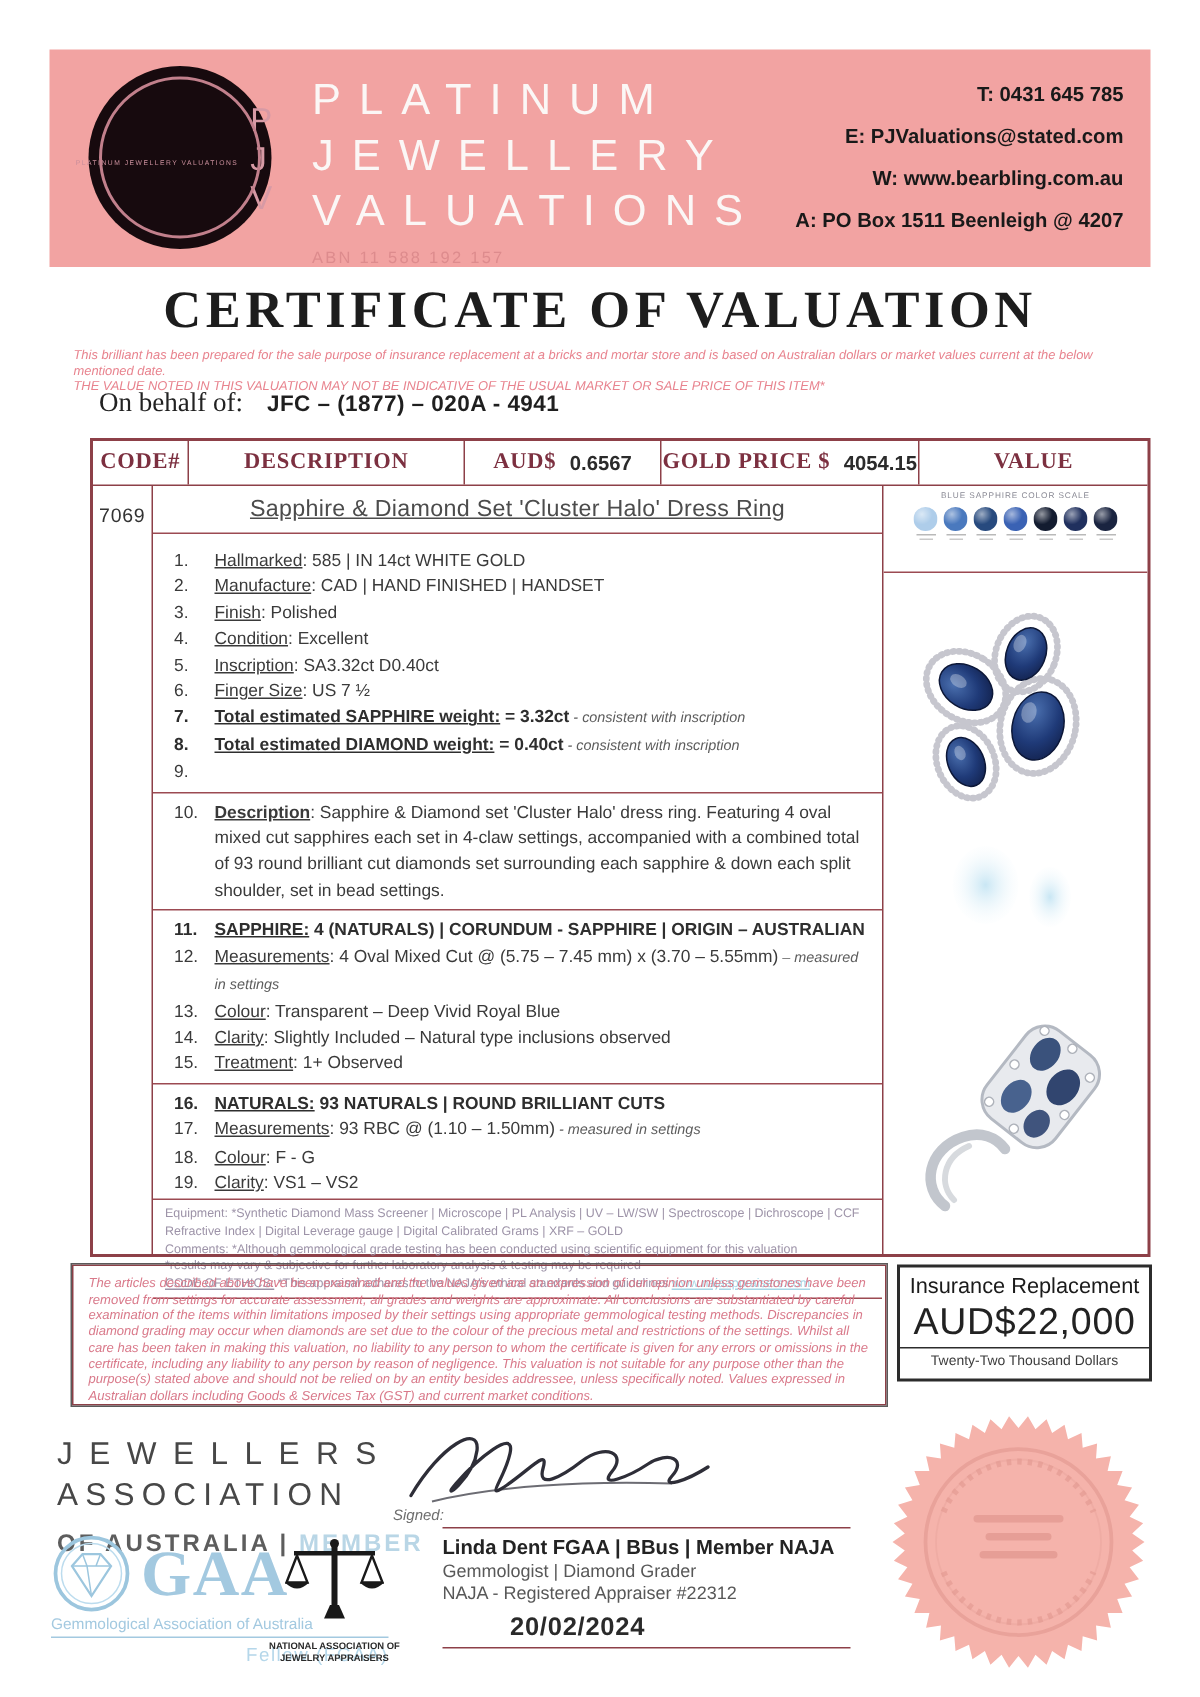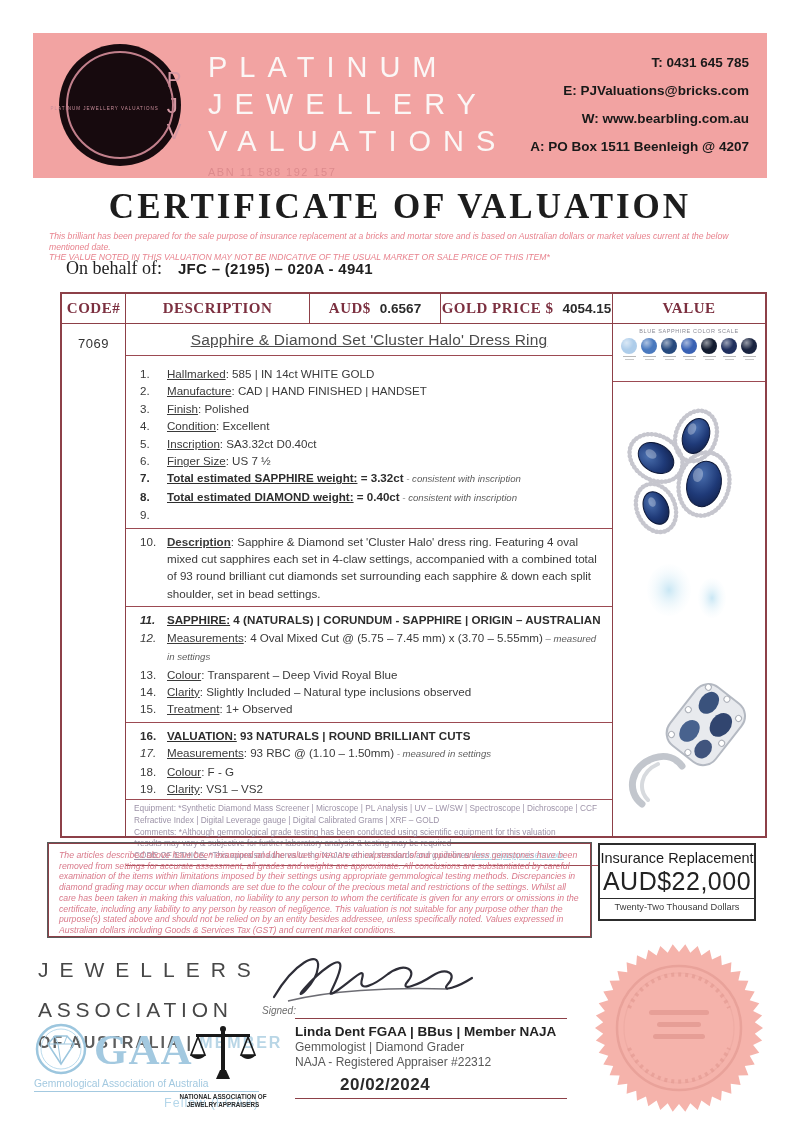--- a/index.html
+++ b/index.html
@@ -35,32 +35,32 @@
   .vtable { position:absolute; left:60px; top:292px; width:707px; height:546px;
     border:2px solid #8d4048; background:#fff; }
   .thead { display:flex; height:30px; border-bottom:1px solid #8d4048; }
   .th { border-right:1px solid #8d4048; display:flex; align-items:center; justify-content:center; gap:9px; }
   .th:last-child { border-right:none; }
   .th-label { font-family:"Liberation Serif", serif; font-weight:bold; font-size:15px; color:#7c3040; letter-spacing:.5px; }
   .th-value { font-size:13.5px; font-weight:bold; color:#2b2b2b; }
   .w-code { width:64px; } .w-desc { width:184px; } .w-aud { width:131px; } .w-gold { width:172px; } .w-val { flex:1; }
 
   .tbody { display:flex; height:512px; }
-  .col-code { width:64px; border-right:1px solid #8d4048; text-align:center; padding-top:12px;
+  .col-code { width:40px; border-right:1px solid #8d4048; text-align:center; padding-top:12px;
     font-size:13px; color:#333; letter-spacing:.5px; }
   .col-desc { width:487px; border-right:1px solid #8d4048; display:flex; flex-direction:column; }
   .col-value { flex:1; overflow:hidden; }
 
   .item-heading { height:33px; line-height:31px; text-align:center; border-bottom:1px solid #9c4a52;
     font-size:15.5px; color:#4c4c4c; text-decoration:underline; letter-spacing:.2px; }
   #item-list { padding-top:9px; }
   .item { display:flex; font-size:11.6px; line-height:17.4px; color:#3a3a3a; padding:0 8px 0 14px; }
   .item.bold, .item.bold .num { font-weight:bold; color:#2e2e2e; }
   .item .num { width:27px; flex:none; }
-  .item .num.it { font-style:italic; }
+  .item .num.it { }
   .item .ibody { flex:1; }
   .item .lbl { text-decoration:underline; }
   .item .note { font-style:italic; font-weight:normal; font-size:9.6px; color:#5c5c5c; }
   .group-divider { border-top:1px solid #9c4a52; margin:4px 0; }
 
   .fine-print { margin-top:2px; border-top:1px solid #9c4a52; border-bottom:1px solid #9c4a52;
     padding:3px 8px 4px 8px; font-size:8.3px; line-height:11.6px; color:#9d93a8; }
   .fp-link { color:#a6d6e6; text-decoration:underline; }
   .fp-ethics { text-decoration:underline; }
 
@@ -71,30 +71,30 @@
   .swcell { width:17px; }
   .swatch { width:16px; height:16px; border-radius:50%; margin:0 auto; }
   .swl { height:1.3px; background:#b9b9b9; margin:2px 2px 0 2px; }
   .swl.short { margin:1.5px 4px 0 4px; background:#c9c9c9; }
   .photo { display:block; margin:0 auto; }
 
   
   .bottom-disclaimer { position:absolute; left:48px; top:843px; width:543px; height:94px;
     border:1.5px solid #8d4048; outline:1px solid #5a5a5a; padding:6px 10px;
     font-size:8.7px; font-style:italic; color:#d9798a; line-height:10.7px; }
-  .insurance { position:absolute; left:598px; top:843px; width:158px; height:78px;
+  .insurance { position:absolute; left:598px; top:843px; width:170px; height:78px;
     border:2px solid #2c2c2c; background:#fff; text-align:center; }
   .ins-title { font-size:14.5px; color:#1b1b1b; margin-top:5px; }
   .ins-amount { font-size:25px; color:#222; letter-spacing:.5px; margin-top:1px; }
   .ins-words { border-top:1.5px solid #2c2c2c; margin-top:2px; padding-top:3px; font-size:9.3px; color:#3c3c3c; }
 
   
   .jaa { position:absolute; left:38px; top:958px; color:#474747; }
   .jaa-l1 { font-size:21px; letter-spacing:11px; }
-  .jaa-l2 { font-size:21px; letter-spacing:4.8px; margin-top:16px; }
+  .jaa-l2 { font-size:21px; letter-spacing:4.8px; margin-top:3px; }
   .jaa-l3 { font-size:16px; font-weight:bold; letter-spacing:2px; margin-top:12px; color:#5d5d5d; }
   .jaa-member { color:#b9d6e6; }
 
   .gaa { position:absolute; left:34px; top:1022px; width:225px; }
   .gaa-row { display:flex; align-items:center; }
   .gaa-acronym { font-family:"Liberation Serif", serif; font-weight:bold; font-size:43px; color:#a3c9e0; margin-left:6px; letter-spacing:1px; }
   .gaa-name { font-size:10.3px; color:#a3c9e0; border-bottom:1px solid #a3c9e0; padding-bottom:2px; margin-top:2px; }
   .gaa-fellow { text-align:right; font-size:12.5px; color:#b5d7ea; letter-spacing:1px; margin-top:4px; }
 
   .naja { position:absolute; left:178px; top:1025px; width:90px; text-align:center; }
@@ -126,34 +126,34 @@
     <div class="logo-initials">P J V</div>
   </div>
   <div class="brand">
     <div class="brand-line">PLATINUM</div>
     <div class="brand-line">JEWELLERY</div>
     <div class="brand-line">VALUATIONS</div>
     <div class="abn">ABN 11 588 192 157</div>
   </div>
   <div class="contacts">
     <div class="contact-line">T: 0431 645 785</div>
-    <div class="contact-line">E: PJValuations@bricks.com</div>
+    <div class="contact-line">E: PJValuations@stated.com</div>
     <div class="contact-line">W: www.bearbling.com.au</div>
     <div class="contact-line">A: PO Box 1511 Beenleigh @ 4207</div>
   </div>
 </div>
 
 <div class="cert-title">CERTIFICATE OF VALUATION</div>
 <div class="top-disclaimer">
   <div>This brilliant has been prepared for the sale purpose of insurance replacement at a bricks and mortar store and is based on Australian dollars or market values current at the below mentioned date.</div>
   <div>THE VALUE NOTED IN THIS VALUATION MAY NOT BE INDICATIVE OF THE USUAL MARKET OR SALE PRICE OF THIS ITEM*</div>
 </div>
 <div class="on-behalf">
   <span class="ob-label">On behalf of:</span>
-  <span class="ob-value">JFC – (2195) – 020A - 4941</span>
+  <span class="ob-value">JFC – (1877) – 020A - 4941</span>
 </div>
 
 <div class="vtable">
   <div class="thead">
     <div class="th w-code">
       <span class="th-label">CODE#</span>
     </div>
     <div class="th w-desc">
       <span class="th-label">DESCRIPTION</span>
     </div>
@@ -233,21 +233,21 @@
             <span class="num">14.</span>
             <span class="ibody"><span class="lbl">Clarity</span>: Slightly Included – Natural type inclusions observed</span>
           </div>
           <div class="item">
             <span class="num">15.</span>
             <span class="ibody"><span class="lbl">Treatment</span>: 1+ Observed</span>
           </div>
           <div class="group-divider"></div>
           <div class="item bold">
             <span class="num">16.</span>
-            <span class="ibody"><span class="lbl">VALUATION:</span> 93 NATURALS | ROUND BRILLIANT CUTS</span>
+            <span class="ibody"><span class="lbl">NATURALS:</span> 93 NATURALS | ROUND BRILLIANT CUTS</span>
           </div>
           <div class="item">
             <span class="num it">17.</span>
             <span class="ibody"><span class="lbl">Measurements</span>: 93 RBC @ (1.10 – 1.50mm)<span class="note"> - measured in settings</span></span>
           </div>
           <div class="item">
             <span class="num">18.</span>
             <span class="ibody"><span class="lbl">Colour</span>: F - G</span>
           </div>
           <div class="item">

